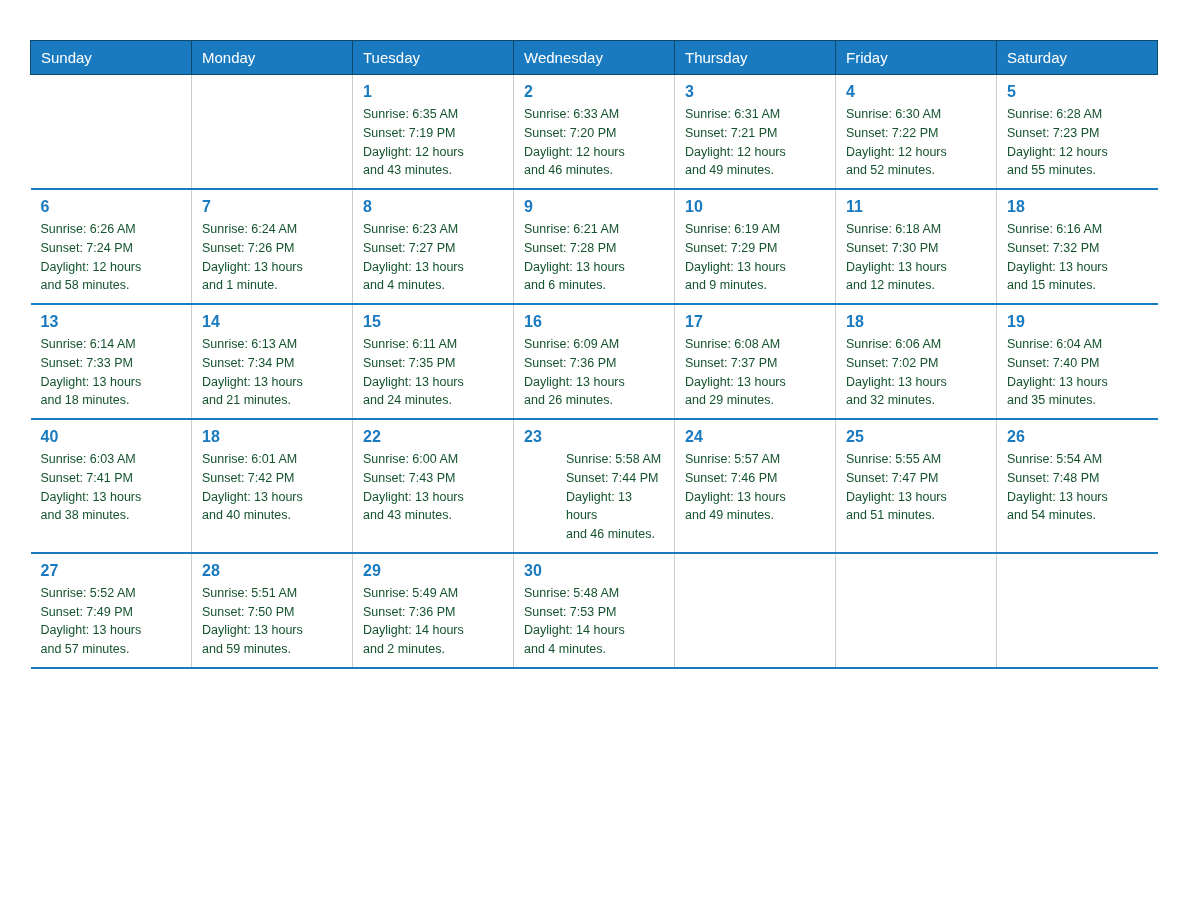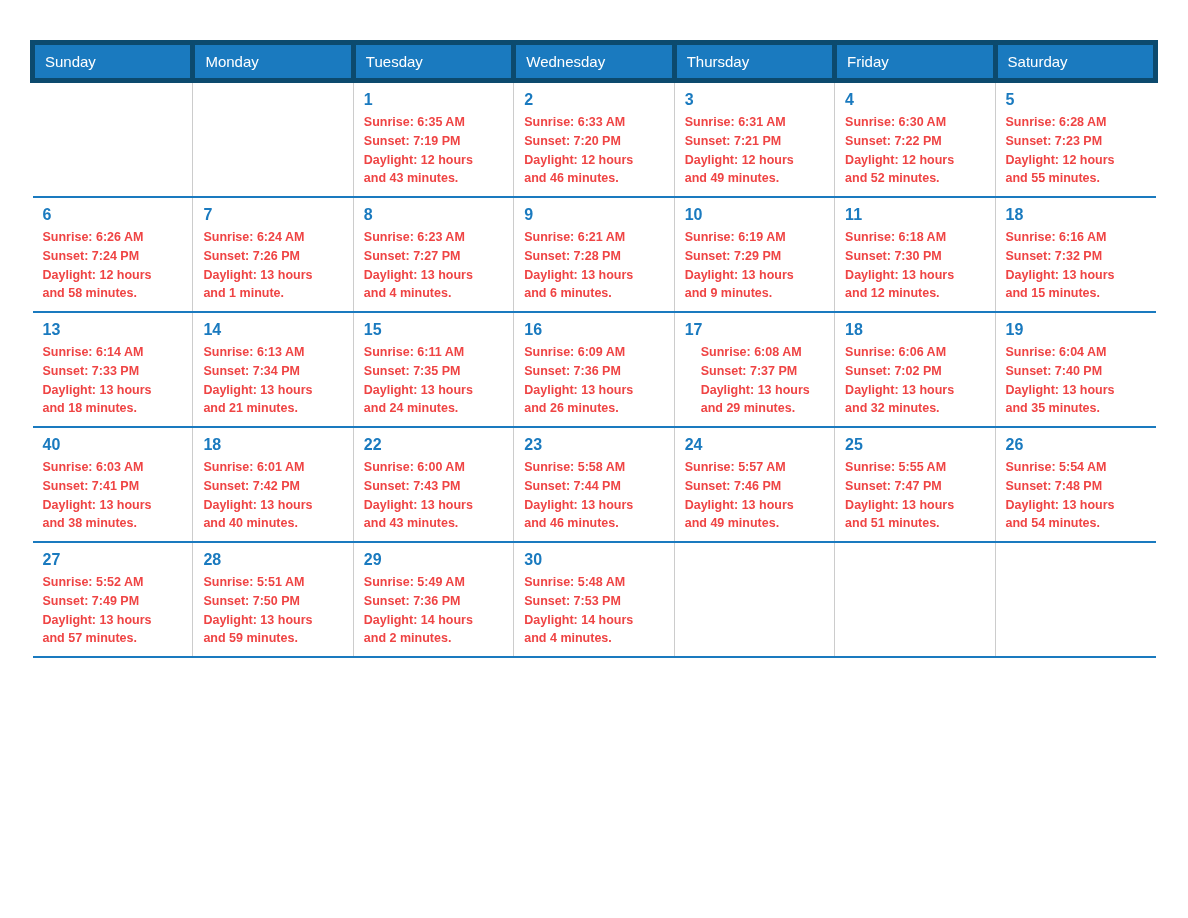--- a/index.html
+++ b/index.html
@@ -47,21 +47,21 @@
     }
     thead tr {
       background-color: #1a7abf;
     }
     thead th {
       color: #fff;
       font-size: 15px;
       font-weight: normal;
       padding: 8px 10px;
       text-align: left;
-      border: 5px solid #0c4a6e;
+      border: 1px solid #0c4a6e;
     }
     tbody tr {
       border-bottom: 2px solid #1a7abf;
     }
     tbody td {
       vertical-align: top;
       padding: 8px 10px;
       font-size: 13px;
       color: #333;
       border-right: 1px solid #ccc;
@@ -72,23 +72,22 @@
     }
     .day-num {
       font-size: 16px;
       font-weight: bold;
       color: #1a7abf;
       display: block;
       margin-bottom: 4px;
     }
     .day-info {
       font-size: 12.5px;
-      color: #ef4444;
+      color: #14532d;
       line-height: 1.5;
-      font-weight: bold;
     }
     .logo-wrapper {
       display: flex;
       flex-direction: column;
     }
     .logo-row {
       display: flex;
       align-items: center;
     }
     .logo-triangle {
@@ -237,21 +236,21 @@
         </td>
         <td>
           <span class="day-num">16</span>
           <div class="day-info" style="white-space: pre-line;">Sunrise: 6:09 AM
 Sunset: 7:36 PM
 Daylight: 13 hours
 and 26 minutes.</div>
         </td>
         <td>
           <span class="day-num">17</span>
-          <div class="day-info" style="white-space: pre-line; margin-left: 16px;">Sunrise: 6:08 AM
+          <div class="day-info" style="white-space: pre-line;">Sunrise: 6:08 AM
 Sunset: 7:37 PM
 Daylight: 13 hours
 and 29 minutes.</div>
         </td>
         <td>
           <span class="day-num">18</span>
           <div class="day-info" style="white-space: pre-line;">Sunrise: 6:06 AM
 Sunset: 7:02 PM
 Daylight: 13 hours
 and 32 minutes.</div>
@@ -281,21 +280,21 @@
         </td>
         <td>
           <span class="day-num">22</span>
           <div class="day-info" style="white-space: pre-line;">Sunrise: 6:00 AM
 Sunset: 7:43 PM
 Daylight: 13 hours
 and 43 minutes.</div>
         </td>
         <td>
           <span class="day-num">23</span>
-          <div class="day-info" style="white-space: pre-line;">Sunrise: 5:58 AM
+          <div class="day-info" style="white-space: pre-line; margin-left: 42px;">Sunrise: 5:58 AM
 Sunset: 7:44 PM
 Daylight: 13 hours
 and 46 minutes.</div>
         </td>
         <td>
           <span class="day-num">24</span>
           <div class="day-info" style="white-space: pre-line;">Sunrise: 5:57 AM
 Sunset: 7:46 PM
 Daylight: 13 hours
 and 49 minutes.</div>

